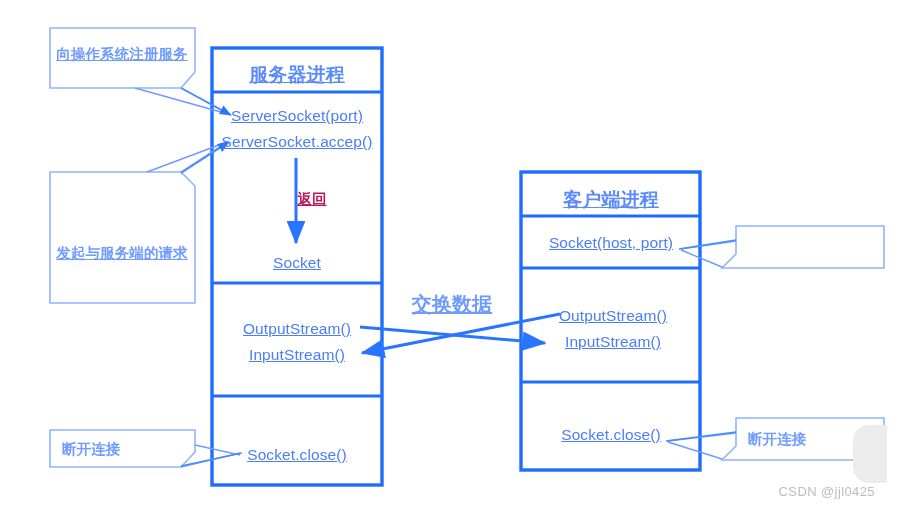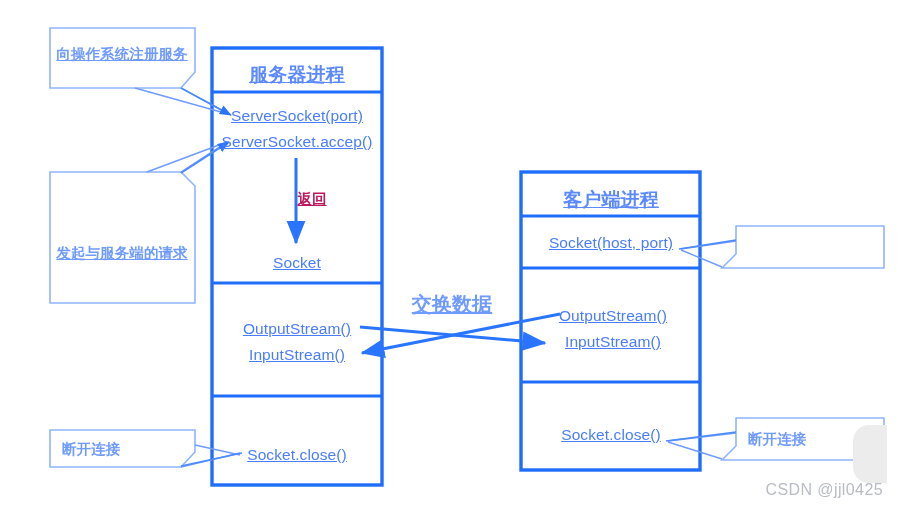--- a/index.html
+++ b/index.html
@@ -51,24 +51,24 @@
     font-size: 14.5px;
     font-weight: bold;
   }
   .center {
     transform: translateX(-50%);
     text-align: center;
     text-decoration: underline;
   }
   .watermark {
     position: absolute;
-    right: 20px;
+    right: 28px;
     bottom: 6px;
     color: #b9bcc2;
-    font-size: 16px;
+    font-size: 13px;
     letter-spacing: 0.4px;
     font-family: "Liberation Sans", "DejaVu Sans", sans-serif;
   }
   .wm-shape {
     position: absolute;
     right: 16px;
     bottom: 22px;
     width: 34px;
     height: 58px;
     background: #ececec;

